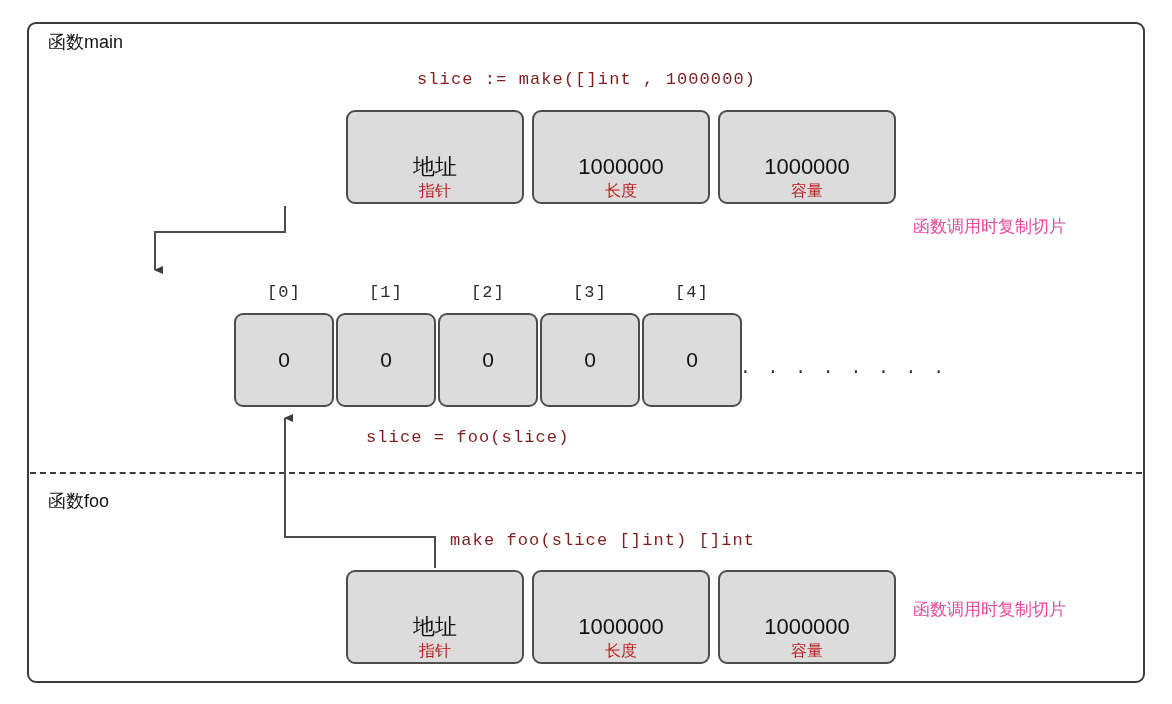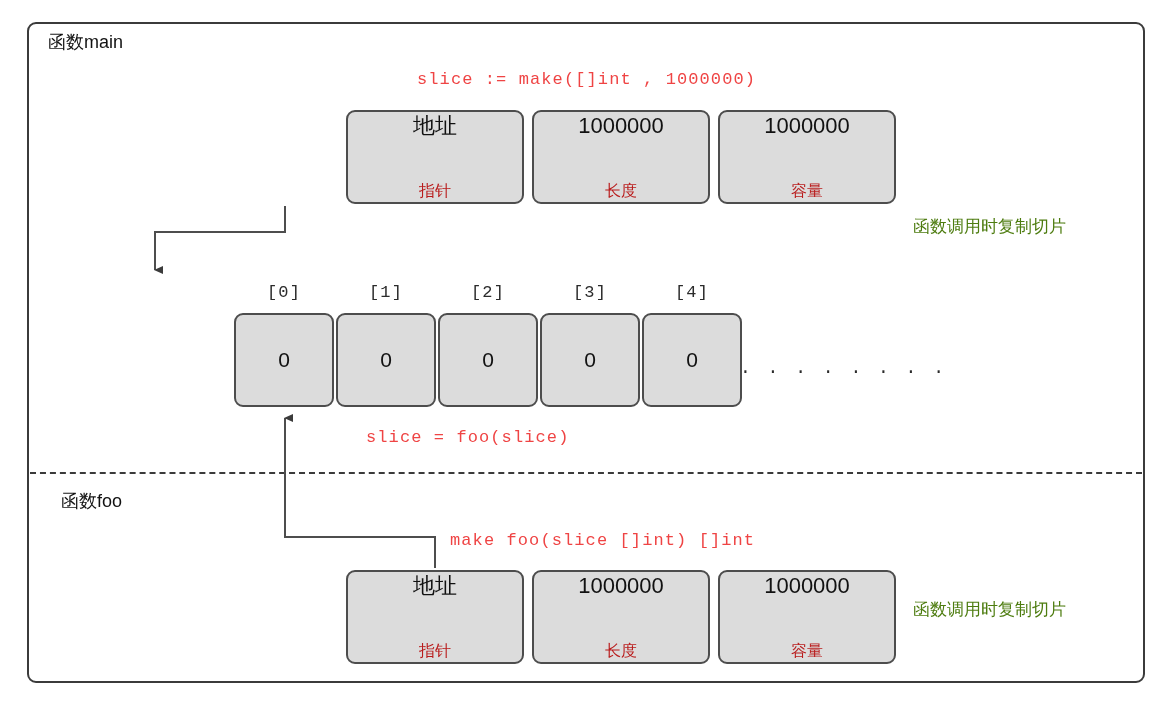--- a/index.html
+++ b/index.html
@@ -37,39 +37,39 @@
   
   .section-title {
     position: absolute;
     font-family: "Liberation Sans", sans-serif;
     font-size: 18px;
     color: #121212;
     letter-spacing: 0px;
     white-space: nowrap;
   }
   #title-main { left: 48px; top: 30px; }
-  #title-foo  { left: 48px; top: 489px; margin-left: 13px; }
+  #title-foo  { left: 48px; top: 489px; }
 
   
   .side-note {
     position: absolute;
     font-family: "Liberation Sans", sans-serif;
     font-size: 17px;
-    color: #4d7c0f;
+    color: #ec4899;
     white-space: nowrap;
   }
   #note-call   { left: 913px; top: 215px; }
   #note-return { left: 913px; top: 598px; }
 
   
   .code-label {
     position: absolute;
     font-family: "Liberation Mono", "DejaVu Sans Mono", monospace;
     font-size: 17px;
-    color: #ef4444;
+    color: #7f1d1d;
     letter-spacing: 1.1px;
     white-space: nowrap;
   }
   #code-make     { left: 417px; top: 70px; }
   #code-assign   { left: 366px; top: 428px; }
   #code-funcsig  { left: 450px; top: 531px; }
 
   
   .struct-row {
     position: absolute;
@@ -82,21 +82,21 @@
   .struct-cell {
     width: 178px;
     height: 94px;
     box-sizing: border-box;
     background: #dcdcdc;
     border: 2px solid #4d4d4d;
     border-radius: 9px;
     display: flex;
     flex-direction: column;
     align-items: center;
-    justify-content: space-between;
+    justify-content: flex-end;
     margin-right: 8px;
   }
   .struct-cell:last-child { margin-right: 0; }
   .struct-cell .cell-main {
     font-family: "Liberation Sans", sans-serif;
     font-size: 22px;
     color: #111111;
     line-height: 1.25;
   }
   .struct-cell .cell-sub {

